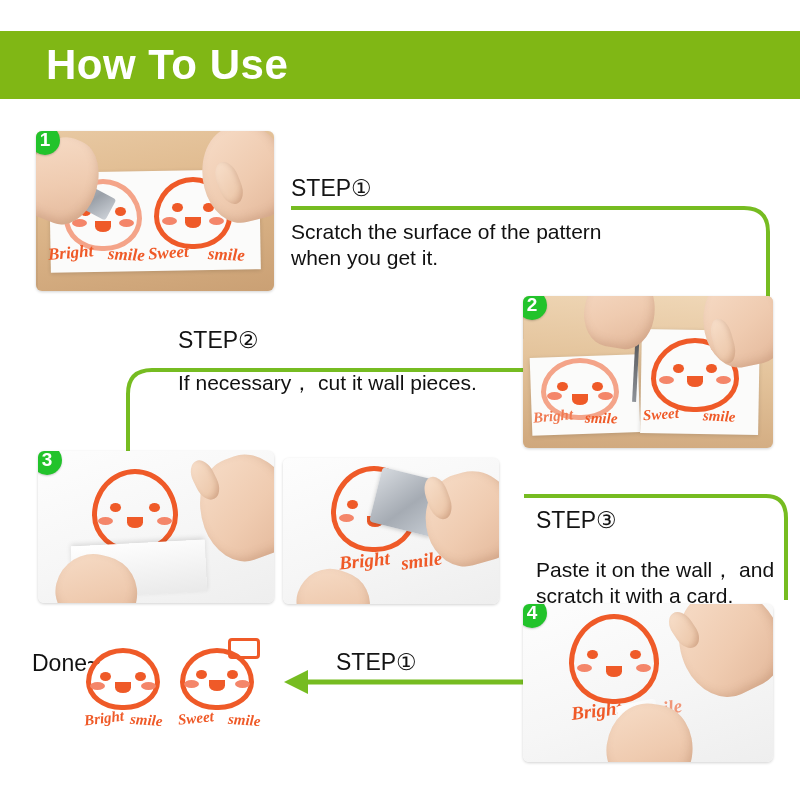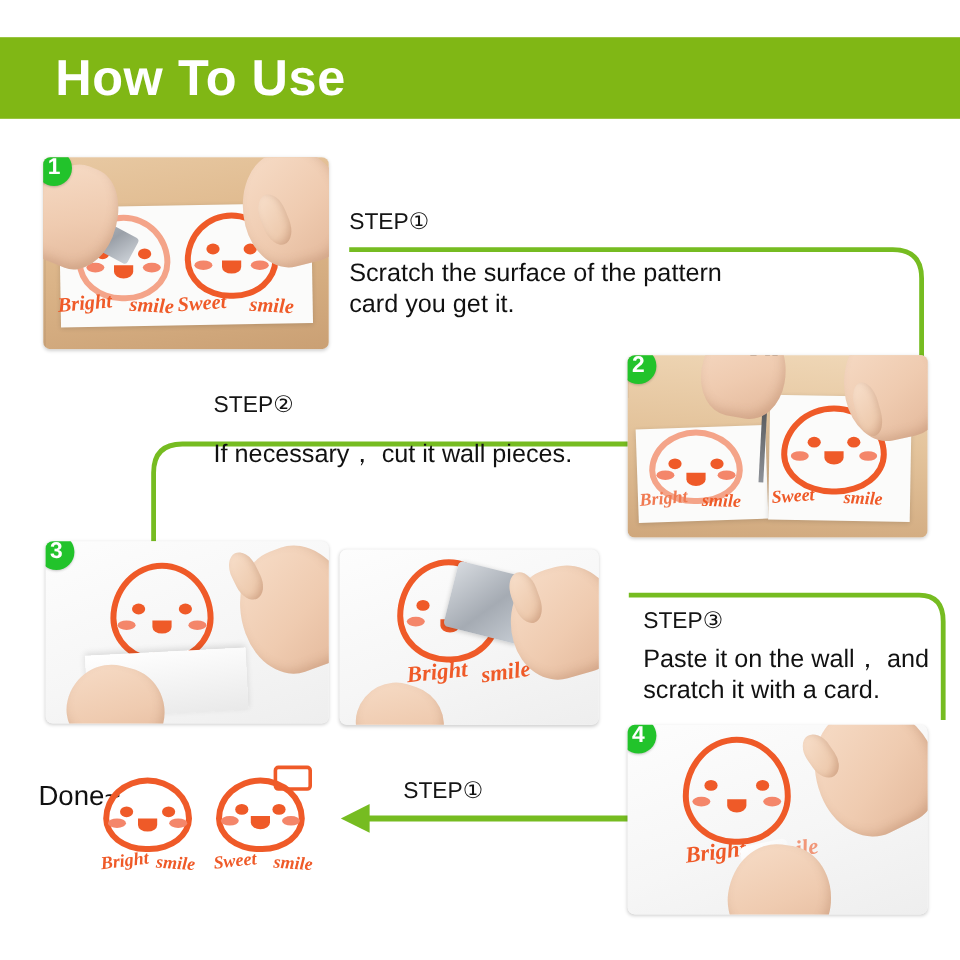--- a/index.html
+++ b/index.html
@@ -119,21 +119,21 @@
     color:#ffffff;
     font-size:19px;font-weight:bold;
     display:flex;align-items:center;justify-content:center;
     z-index:9;
     box-shadow:0 1px 2px rgba(0,0,0,.2);
   }
 
   
   .step-block{position:absolute;}
   .step-label{
-    font-size:19px;color:#141414;
+    font-size:23px;color:#141414;
     white-space:nowrap;line-height:1.1;
   }
   .step-body{
     font-size:21px;color:#111111;
     line-height:1.22;white-space:pre-line;
   }
   .done-label{
     position:absolute;
     font-size:23px;color:#111111;
   }
@@ -198,21 +198,21 @@
       <div class="hand" style="left:-10px;top:6px;width:72px;height:86px;transform:rotate(22deg);"></div>
       <div class="hand" style="right:-14px;top:-6px;width:86px;height:96px;transform:rotate(-14deg);"></div>
       <div class="finger" style="right:34px;top:30px;width:22px;height:44px;transform:rotate(-22deg);"></div>
     </div>
     <div class="badge" style="left:-6px;top:-6px;">1</div>
   </div>
 
   <div class="step-block" style="left:291px;top:176px;width:330px;">
     <div class="step-label">STEP①</div>
     <div class="step-body" style="margin-top:18px;">Scratch the surface of the pattern
-card you get it.</div>
+when you get it.</div>
   </div>
 
   <div class="photo" style="left:523px;top:296px;width:250px;height:152px;">
     <div class="scene">
       <div class="wood2"></div>
 
       <div class="sheet" style="left:8px;top:60px;width:108px;height:78px;transform:rotate(-2deg);"></div>
       <div class="decal pale" style="left:18px;top:62px;width:78px;height:62px;">
         <div class="ring"></div>
         <div class="eye" style="left:16px;top:24px;"></div>
@@ -297,21 +297,21 @@
                   box-shadow:0 1px 4px rgba(0,0,0,.2);"></div>
 
       <div class="hand" style="right:-18px;top:14px;width:92px;height:92px;transform:rotate(-16deg);"></div>
       <div class="finger" style="right:50px;top:18px;width:22px;height:44px;transform:rotate(-20deg);"></div>
       <div class="hand" style="left:14px;top:112px;width:74px;height:62px;transform:rotate(18deg);"></div>
     </div>
   </div>
 
   <div class="step-block" style="left:536px;top:508px;width:250px;">
     <div class="step-label">STEP③</div>
-    <div class="step-body" style="margin-top:8px;">Paste it on the wall， and
+    <div class="step-body" style="margin-top:24px;">Paste it on the wall， and
 scratch  it with a card.</div>
   </div>
 
   <div class="photo" style="left:523px;top:604px;width:250px;height:158px;background:#fcfcfc;">
     <div class="scene">
       <div class="wall"></div>
       <div class="decal" style="left:46px;top:10px;width:90px;height:90px;">
         <div class="ring"></div>
         <div class="eye" style="left:18px;top:36px;"></div>
         <div class="eye" style="right:18px;top:36px;"></div>

